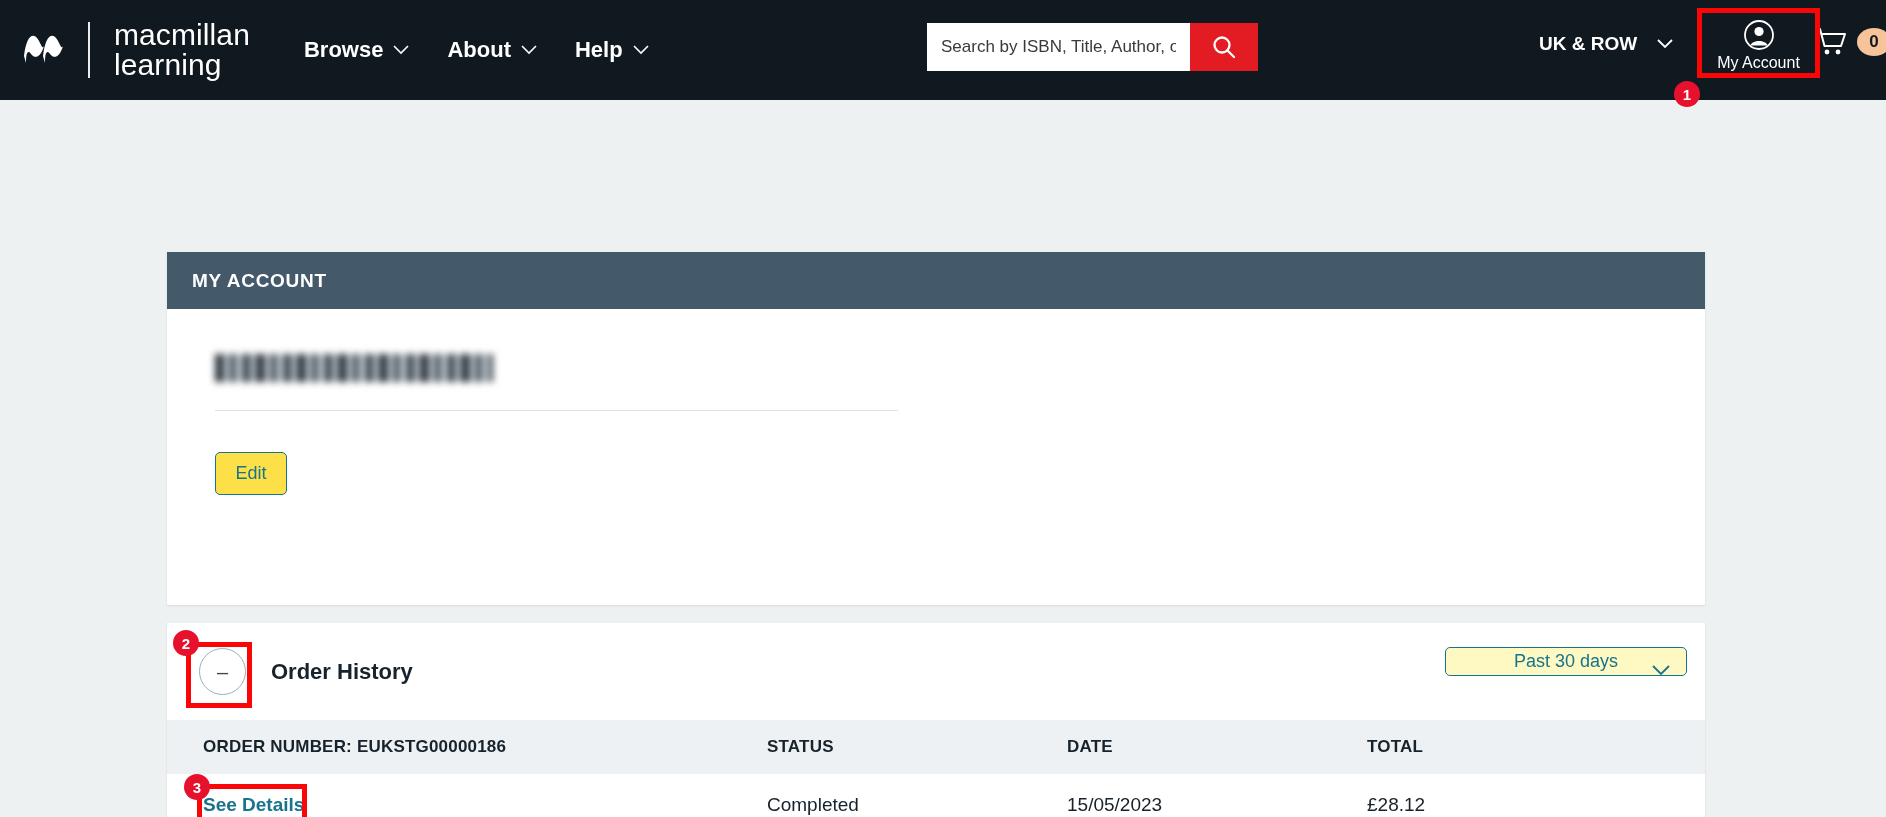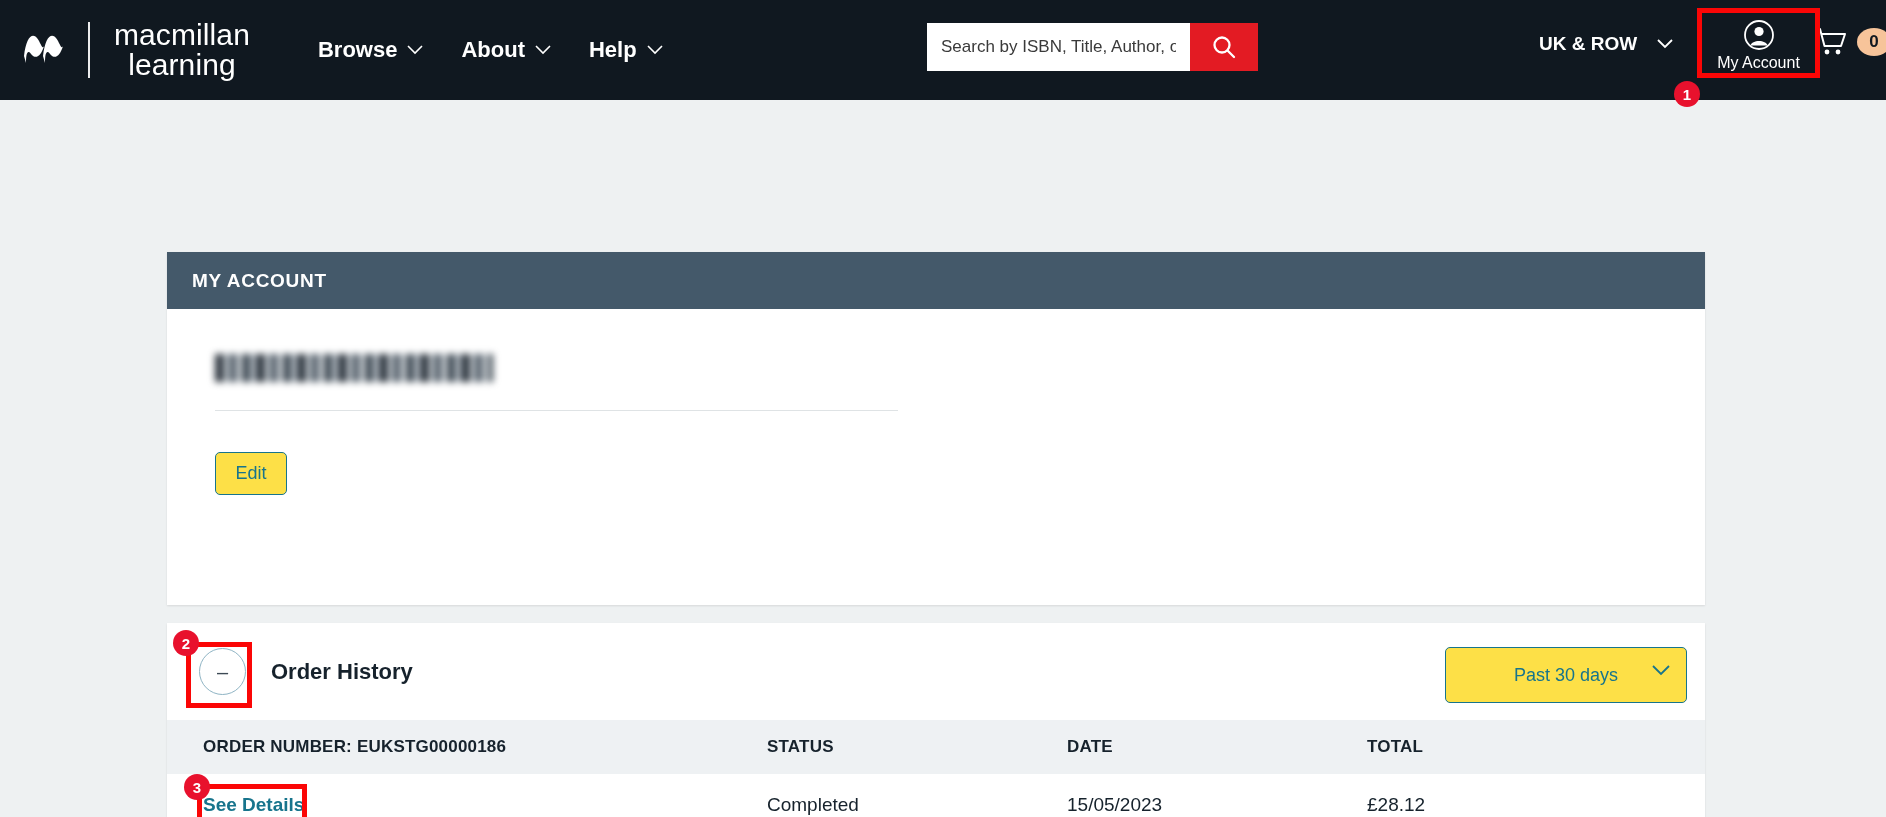--- a/index.html
+++ b/index.html
@@ -12,33 +12,33 @@
 
   
   .header {
     position: relative;
     height: 100px;
     background: #101820;
     display: flex;
     align-items: center;
     padding: 0 0 0 22px;
   }
-  .brand { display: flex; align-items: center; gap: 8px; flex: 0 0 auto; text-align: center; }
+  .brand { display: flex; align-items: center; gap: 8px; flex: 0 0 auto; }
   .brand-mark { width: 44px; height: 40px; display: block; }
   .brand-rule {
     width: 2px; height: 56px; background: #ffffff;
     margin: 0 16px 0 14px; opacity: .92;
   }
   .brand-words {
     color: #ffffff; font-size: 30px; line-height: 30px;
     font-weight: 400; letter-spacing: .1px;
   }
   .brand-words span { display: block; }
 
-  .mainnav { display: flex; align-items: center; gap: 38px; margin-left: 68px; }
+  .mainnav { display: flex; align-items: center; gap: 38px; margin-left: 54px; }
   .navitem {
     display: flex; align-items: center; gap: 10px;
     color: #ffffff; font-size: 22px; font-weight: 700;
     cursor: pointer; white-space: nowrap;
   }
   .chev { width: 16px; height: 10px; display: block; }
 
   .searchwrap {
     position: absolute; left: 927px; top: 23px;
     display: flex; height: 48px; width: 331px;
@@ -151,22 +151,22 @@
     border: 1px solid #8fb4c4; background: #ffffff;
     color: #3d4a55; font-size: 20px; line-height: 1;
     display: flex; align-items: center; justify-content: center;
     cursor: pointer;
   }
   .order-title {
     margin-left: 25px; font-size: 22px; font-weight: 700; color: #16222c;
   }
   .range-select {
     position: absolute; right: 18px; top: 24px;
-    width: 242px; height: 56px;
-    border: 1px solid #17748c; border-radius: 5px; background: #fde047;
+    width: 242px; height: 29px;
+    border: 1px solid #17748c; border-radius: 5px; background: #fef9c3;
     color: #17748c; font-size: 18px;
     display: flex; align-items: center; justify-content: center;
     cursor: pointer;
   }
   .range-select .sel-chev { position: absolute; right: 16px; top: 17px; }
 
   .tbl { width: 100%; border-collapse: collapse; table-layout: fixed; }
   .tbl thead tr { background: #eef1f3; }
   .tbl th {
     text-align: left; font-size: 17px; font-weight: 700; color: #16222c;

